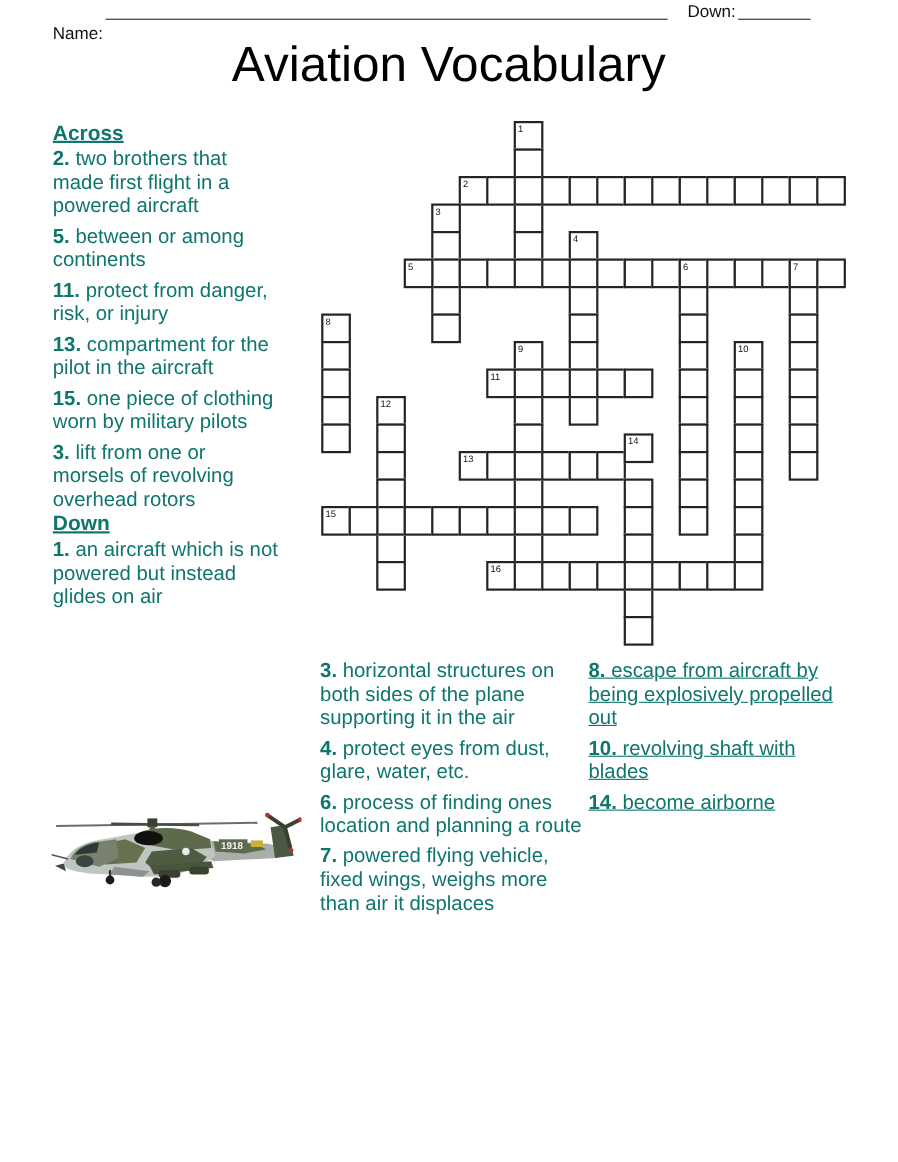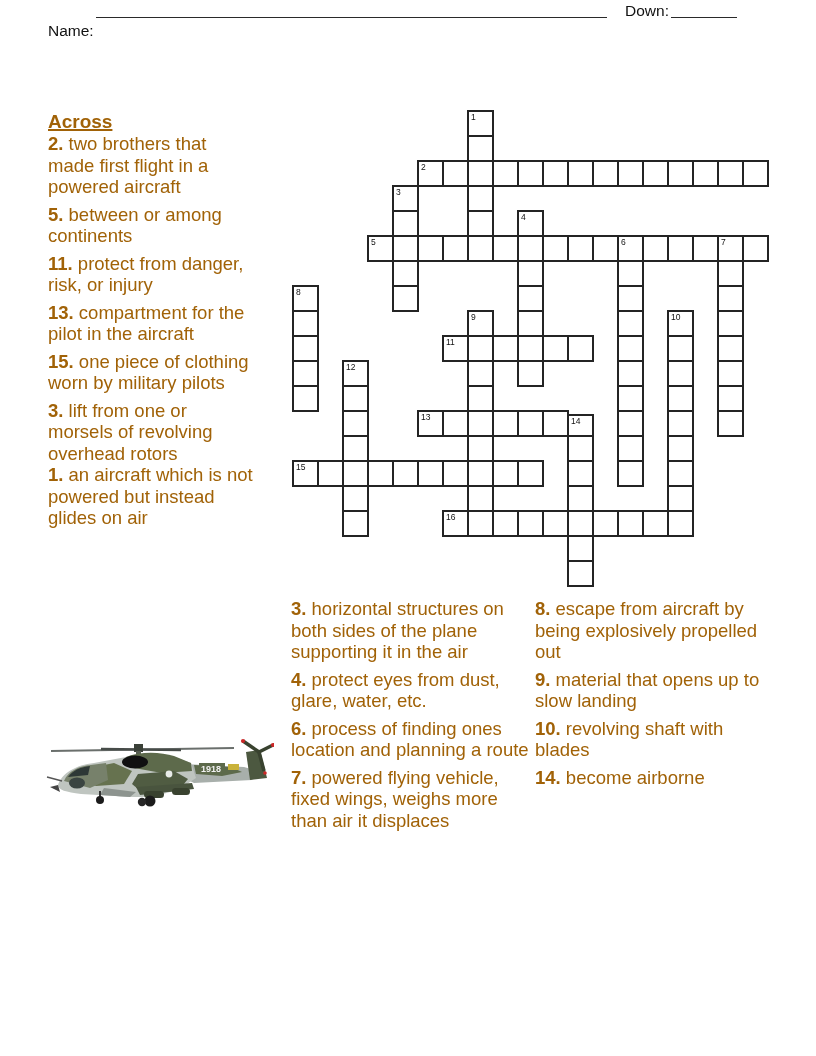--- a/index.html
+++ b/index.html
@@ -12,24 +12,24 @@
   .name-label{left:48px;margin-top:20px;}
   .name-rule{left:96px;top:17px;width:511px;}
   .date-label{left:625px;}
   .date-rule{left:671px;top:17px;width:66px;}
 
   
   .title{position:absolute;left:0;top:33px;width:100%;margin:0;text-align:center;
          font-size:45px;font-weight:400;letter-spacing:0;color:#000;}
 
   
-  .clue-col{position:absolute;font-size:18.5px;line-height:21.5px;color:#a16207;}
+  .clue-col{position:absolute;font-size:18.5px;line-height:21.5px;color:#0f766e;}
   .col-left{left:48px;top:111px;width:205px;}
   .col-mid{left:291px;top:598px;width:240px;}
-  .col-right{left:535px;top:598px;width:225px;}
+  .col-right{left:535px;top:598px;width:225px;text-decoration:underline;}
   .heading{font-size:19px;font-weight:700;text-decoration:underline;
            text-decoration-thickness:2px;line-height:22px;margin:0;}
   .heading-down{margin-top:2px;}
   .clue{margin:6px 0 0 0;}
   .clue-col .clue:first-child{margin-top:0;}
   .clue b{font-weight:700;}
 
   
   #grid{position:absolute;}
   .cell{position:absolute;width:27px;height:27px;box-sizing:border-box;
@@ -43,31 +43,33 @@
 </head>
 <body>
 
 <div class="page">
 
   <span class="hdr-label name-label">Name:</span>
   <span class="rule name-rule"></span>
   <span class="hdr-label date-label">Down:</span>
   <span class="rule date-rule"></span>
 
+  <h1 class="title">Aviation Vocabulary</h1>
 
   <div class="clue-col col-left">
     <p class="heading">Across</p>
     <div id="across-list">
         <p class="clue"><b>2.</b> two brothers that made first flight in a powered aircraft</p>
         <p class="clue"><b>5.</b> between or among continents</p>
         <p class="clue"><b>11.</b> protect from danger, risk, or injury</p>
         <p class="clue"><b>13.</b> compartment for the pilot in the aircraft</p>
         <p class="clue"><b>15.</b> one piece of clothing worn by military pilots</p>
         <p class="clue"><b>3.</b> lift from one or morsels of revolving overhead rotors</p>
       </div>
+    <p class="heading heading-down">Down</p>
     <div id="down-list-left">
         <p class="clue"><b>1.</b> an aircraft which is not powered but instead glides on air</p>
       </div>
   </div>
 
   <div id="grid" style="left: 292px; top: 110px; width: 477px; height: 477px;">
       <div class="cell" style="left: 175px; top: 0px;">
         <span class="cellnum">1</span>
       </div>
       <div class="cell" style="left: 175px; top: 25px;"></div>
@@ -185,21 +187,21 @@
       <div class="cell" style="left: 50px; top: 350px;"></div>
       <div class="cell" style="left: 50px; top: 375px;"></div>
       <div class="cell" style="left: 50px; top: 400px;"></div>
       <div class="cell" style="left: 125px; top: 300px;">
         <span class="cellnum">13</span>
       </div>
       <div class="cell" style="left: 150px; top: 300px;"></div>
       <div class="cell" style="left: 200px; top: 300px;"></div>
       <div class="cell" style="left: 225px; top: 300px;"></div>
       <div class="cell" style="left: 250px; top: 300px;"></div>
-      <div class="cell" style="left: 275px; top: 304px;">
+      <div class="cell" style="left: 275px; top: 284px;">
         <span class="cellnum">14</span>
       </div>
       <div class="cell" style="left: 275px; top: 325px;"></div>
       <div class="cell" style="left: 275px; top: 350px;"></div>
       <div class="cell" style="left: 275px; top: 375px;"></div>
       <div class="cell" style="left: 275px; top: 400px;"></div>
       <div class="cell" style="left: 275px; top: 425px;"></div>
       <div class="cell" style="left: 275px; top: 450px;"></div>
       <div class="cell" style="left: 0px; top: 350px;">
         <span class="cellnum">15</span>
@@ -223,21 +225,20 @@
     </div>
 
   <div class="clue-col col-mid" id="down-list-mid">
       <p class="clue"><b>3.</b> horizontal structures on both sides of the plane supporting it in the air</p>
       <p class="clue"><b>4.</b> protect eyes from dust, glare, water, etc.</p>
       <p class="clue"><b>6.</b> process of finding ones location and planning a route</p>
       <p class="clue"><b>7.</b> powered flying vehicle, fixed wings, weighs more than air it displaces</p>
     </div>
   <div class="clue-col col-right" id="down-list-right">
       <p class="clue"><b>8.</b> escape from aircraft by being explosively propelled out</p>
-      <p class="clue"><b>9.</b> material that opens up to slow landing</p>
       <p class="clue"><b>10.</b> revolving shaft with blades</p>
       <p class="clue"><b>14.</b> become airborne</p>
     </div>
 
   <svg class="heli" viewBox="0 0 228 76">
 
     <line x1="5" y1="13" x2="188" y2="10" stroke="#6a6f6c" stroke-width="1.8"></line>
     <line x1="55" y1="11" x2="135" y2="12" stroke="#474c49" stroke-width="2.4"></line>
     <rect x="88" y="6" width="9" height="8" fill="#3a4038"></rect>
     <rect x="90" y="13" width="5" height="9" fill="#555c50"></rect>

